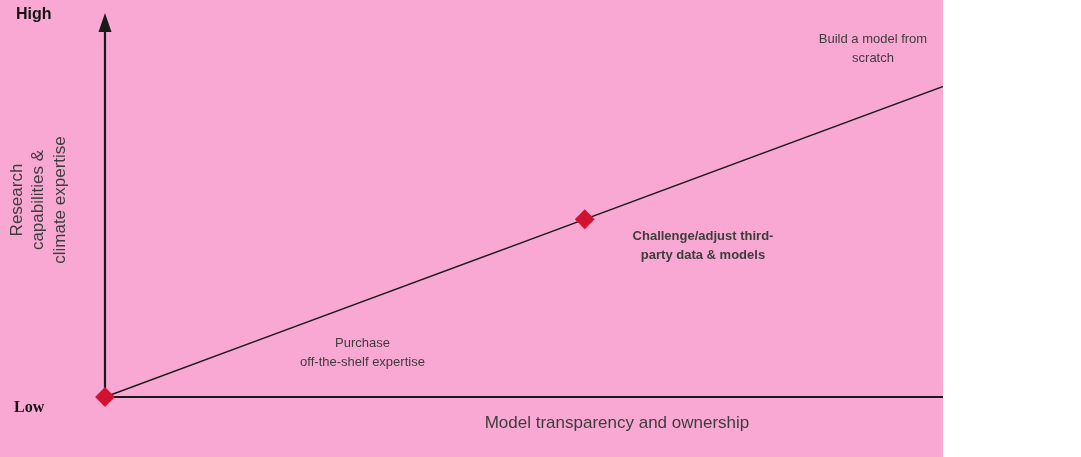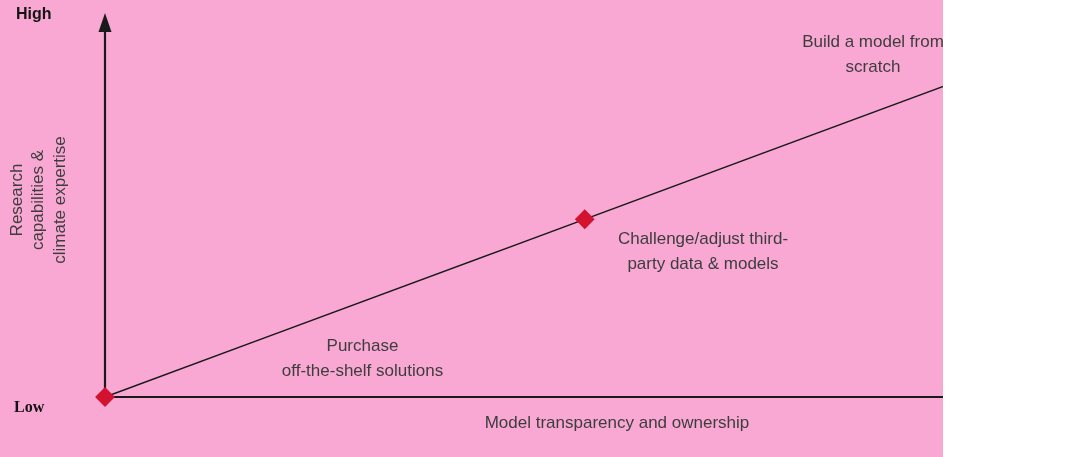--- a/index.html
+++ b/index.html
@@ -46,27 +46,27 @@
     left: 137px;
     top: 413px;
     width: 960px;
     text-align: center;
     font-size: 17px;
     color: #3d3d3d;
   }
   .ann {
     position: absolute;
     text-align: center;
-    font-size: 17px;
+    font-size: 13px;
     line-height: 1.45;
     color: #3d3d3d;
     white-space: pre-line;
   }
   .ann-0 { left: 255px; top: 334px; width: 215px; }
-  .ann-1 { left: 597px; top: 227px; width: 212px; }
+  .ann-1 { left: 597px; top: 227px; width: 212px; font-weight: bold; }
   .ann-2 { left: 773px; top: 30px;  width: 200px; }
 </style>
 </head>
 <body>
 
 <div class="figure">
 
   <svg id="plot-svg" width="1081" height="457" viewBox="0 0 1081 457">
     <line x1="105" y1="397" x2="105" y2="30" stroke="#1a1a1a" stroke-width="2.2"></line>
     <polygon points="105,13 98.5,32 111.5,32" fill="#1a1a1a"></polygon>
@@ -82,19 +82,19 @@
   <span class="edge-label y-high">High</span>
   <span class="edge-label y-low">Low</span>
   <span class="edge-label x-high">High</span>
 
   <div class="y-title">Research
 capabilities &amp;
 climate expertise</div>
   <div class="x-title">Model transparency and ownership</div>
 
   <div class="ann ann-0">Purchase
-off-the-shelf solutions</div>
+off-the-shelf expertise</div>
   <div class="ann ann-1">Challenge/adjust third-
 party data &amp;  models</div>
   <div class="ann ann-2">Build a model from
 scratch</div>
 
 </div>
 
 </body></html>

